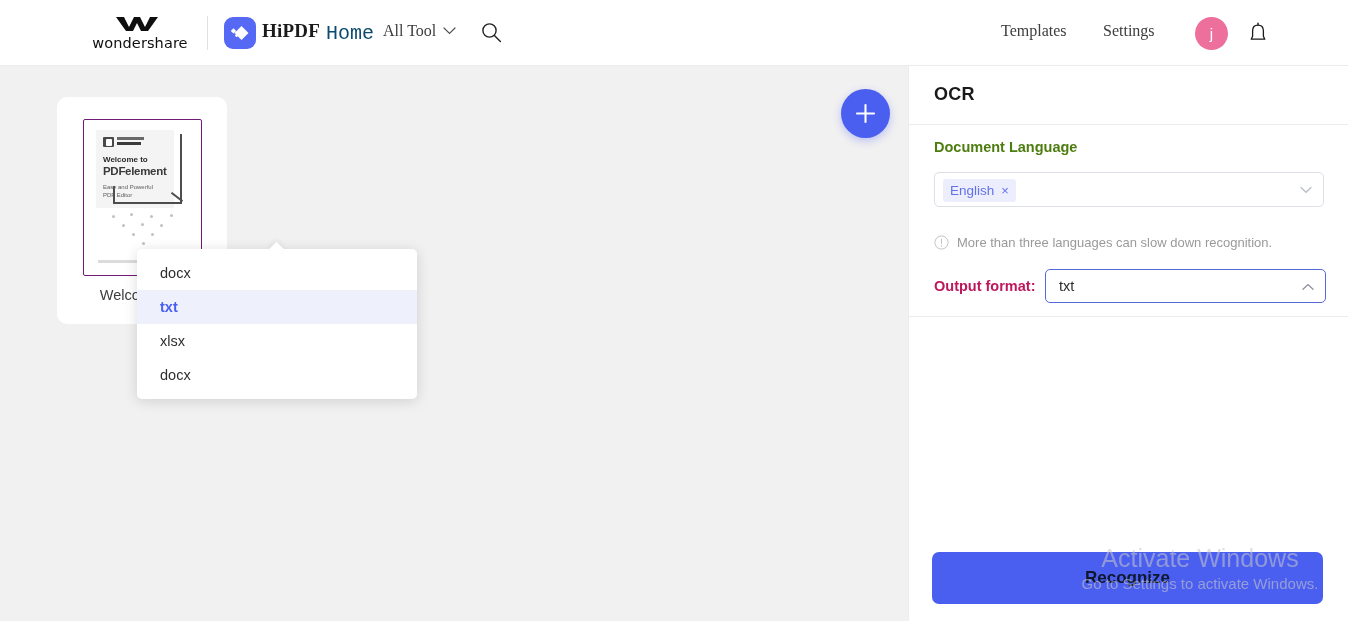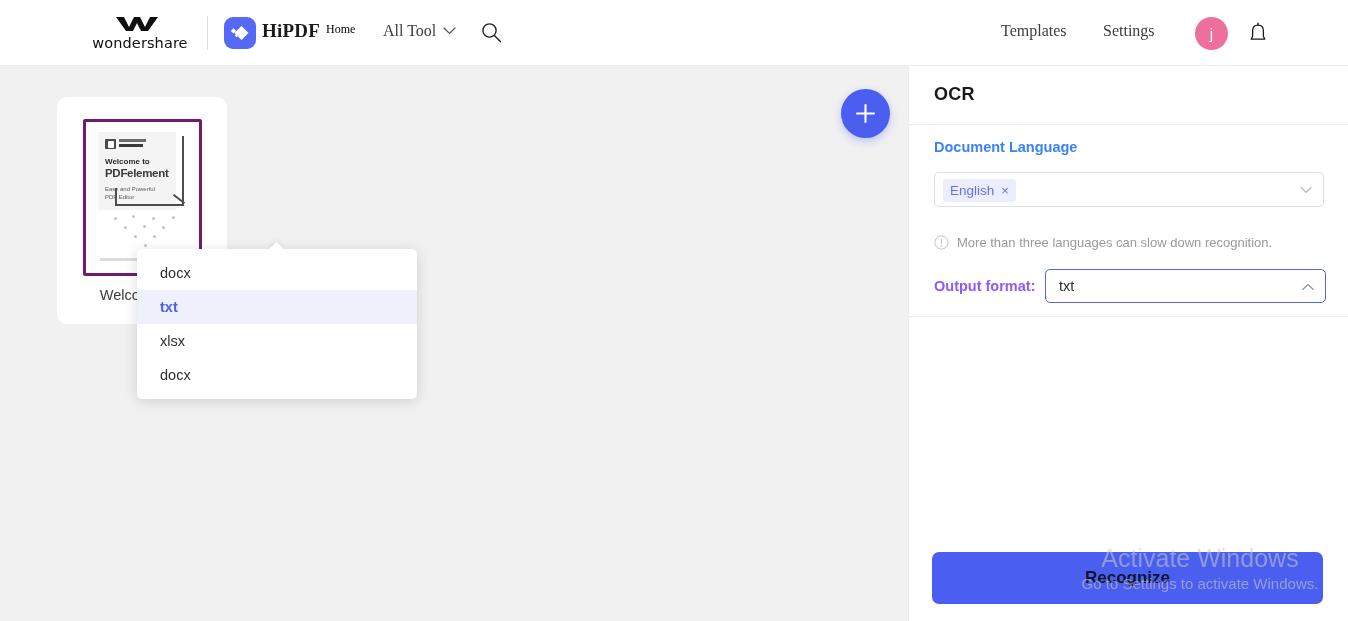--- a/index.html
+++ b/index.html
@@ -82,23 +82,23 @@
     font-weight: bold;
     color: #1b1b1b;
     font-family: "Liberation Serif", serif;
     letter-spacing: 0.2px;
   }
 
   .nav-home {
     position: absolute;
     left: 326px;
     top: 22px;
-    font-size: 12px;
-    color: #000000;
-    font-family: Liberation Serif, serif;
+    font-size: 20px;
+    color: #0c4a6e;
+    font-family: Liberation Mono, monospace;
     cursor: pointer;
   }
 
   .nav-alltool {
     position: absolute;
     left: 383px;
     top: 22px;
     font-size: 16px;
     color: #3d3d3d;
     font-family: "Liberation Serif", serif;
@@ -182,21 +182,21 @@
     cursor: pointer;
   }
 
   .thumb {
     position: absolute;
     left: 26px;
     top: 22px;
     width: 119px;
     height: 157px;
     background: #ffffff;
-    border: 3px solid #701a75;
+    border: 1px solid #701a75;
     border-radius: 2px;
     overflow: hidden;
   }
 
   .thumb-inner { position: absolute; inset: 0; }
 
   .thumb-panel {
     position: absolute;
     left: 12px; top: 10px;
     width: 78px; height: 78px;
@@ -346,21 +346,21 @@
     width: 440px; height: 1px;
     background: #ececec;
   }
 
   .lang-label {
     position: absolute;
     left: 25px;
     top: 73px;
     font-size: 14.5px;
     font-weight: bold;
-    color: #3b82f6;
+    color: #4d7c0f;
   }
 
   .lang-select {
     position: absolute;
     left: 25px;
     top: 106px;
     width: 390px;
     height: 35px;
     border: 1px solid #dcdfe6;
     border-radius: 5px;
@@ -413,21 +413,21 @@
     font-size: 13px;
     color: #9a9a9a;
   }
 
   .out-label {
     position: absolute;
     left: 25px;
     top: 212px;
     font-size: 14.5px;
     font-weight: bold;
-    color: #8b5cf6;
+    color: #be185d;
   }
 
   .out-select {
     position: absolute;
     left: 136px;
     top: 203px;
     width: 281px;
     height: 34px;
     border: 1px solid #5569d8;
     border-radius: 5px;

